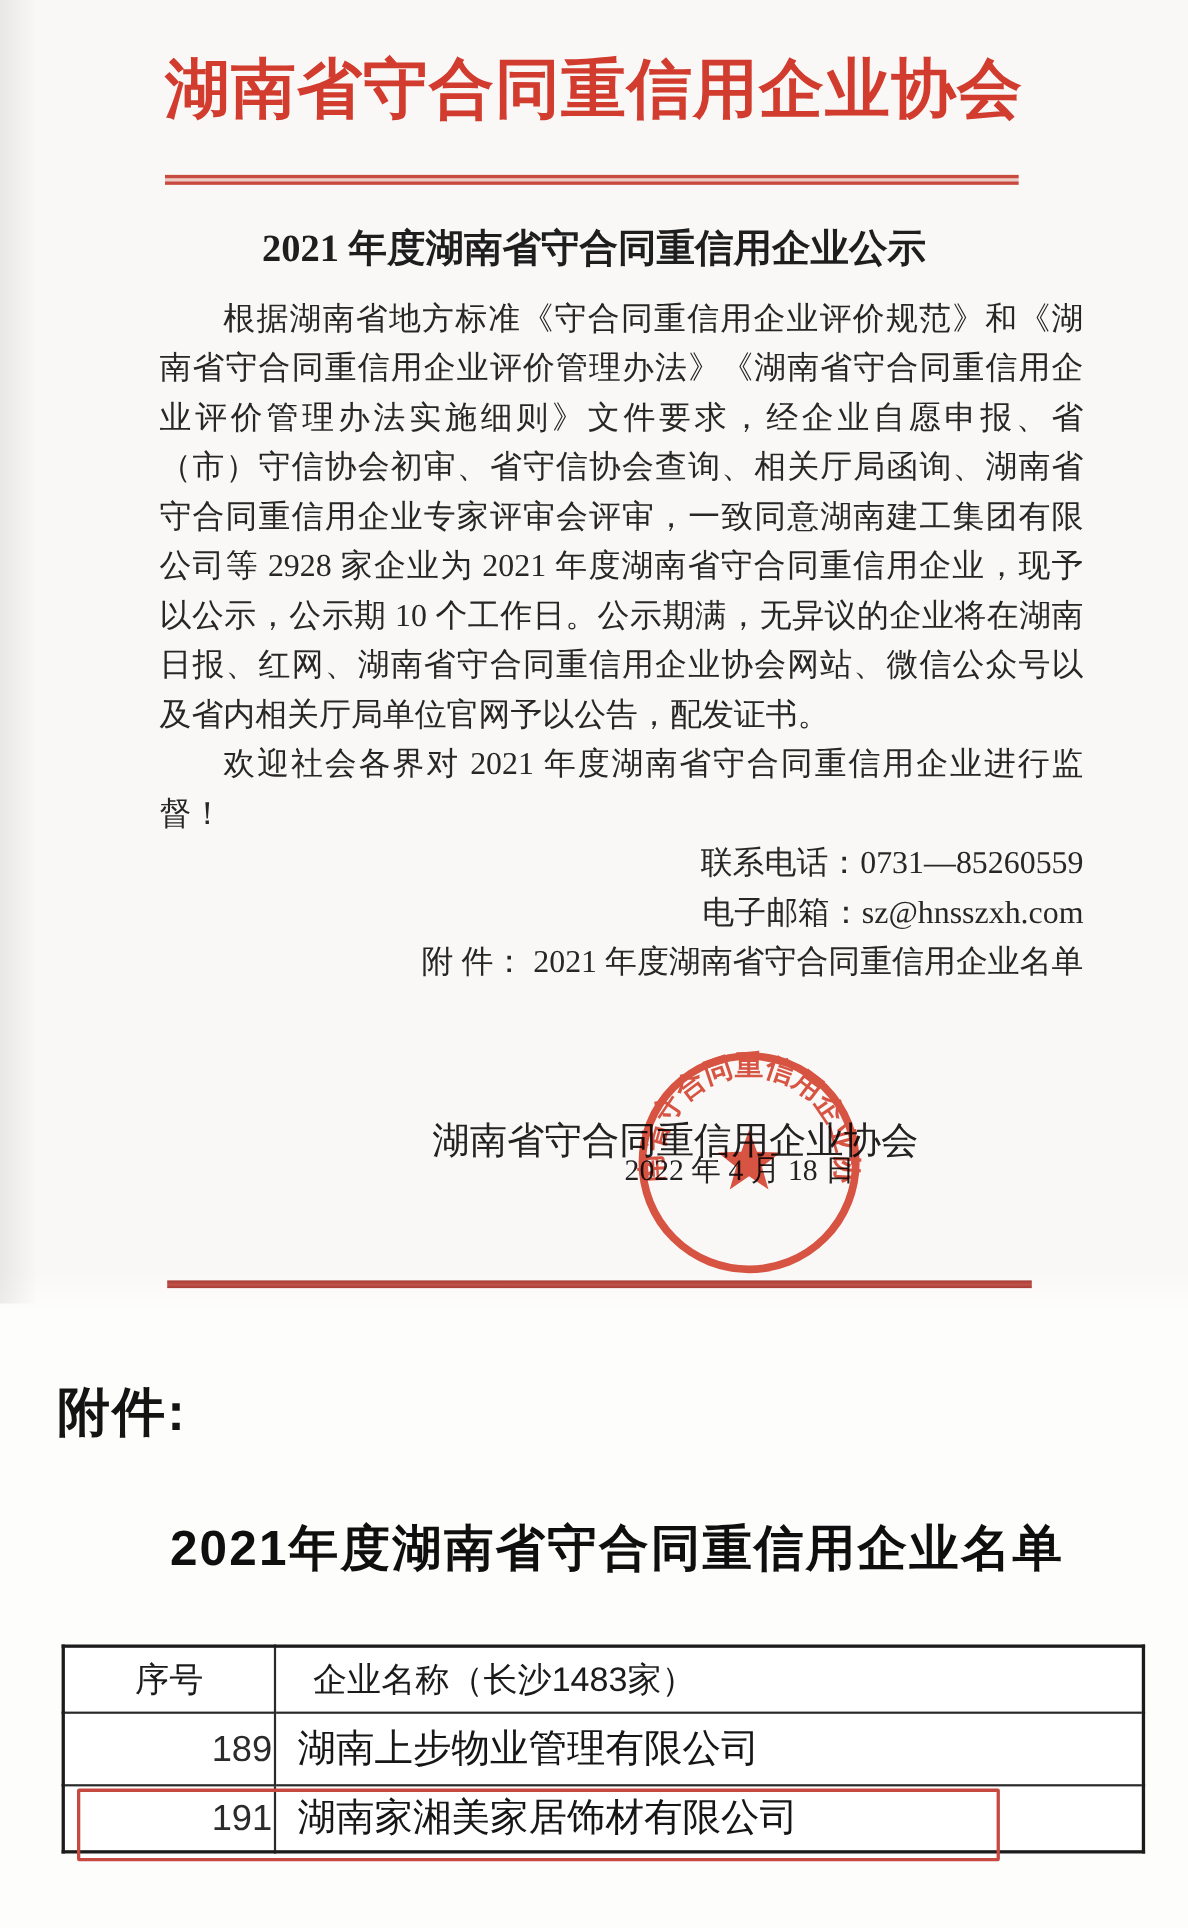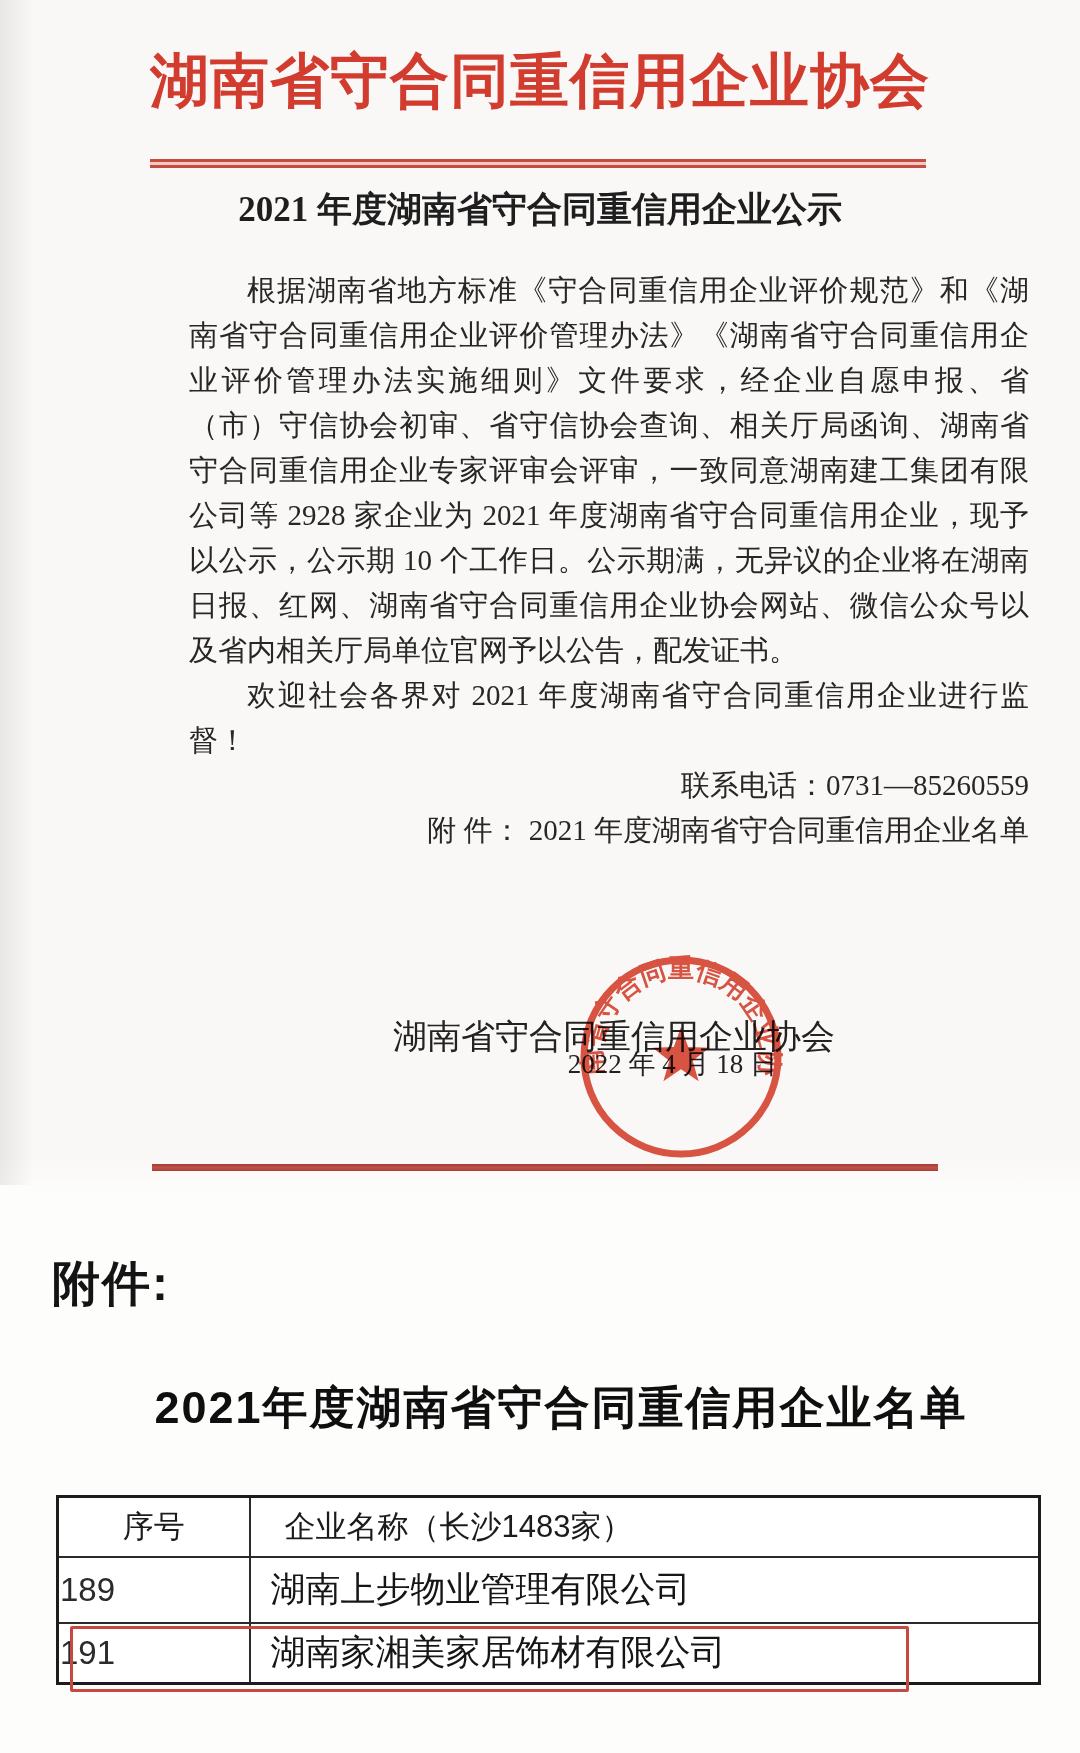--- a/index.html
+++ b/index.html
@@ -12,26 +12,26 @@
     background:linear-gradient(to right,rgba(110,110,110,.12),rgba(110,110,110,0));}
   .org-title{
     position:absolute;top:42px;left:0;width:100%;margin:0;text-align:center;
     font-size:59px;font-weight:bold;color:#d23c2e;letter-spacing:1px;white-space:nowrap;
   }
   .red-rule{
     position:absolute;left:150px;top:159px;width:776px;height:9px;box-sizing:border-box;
     border-top:3px solid #c94a3f;border-bottom:3px solid #c94a3f;background:#eccbc5;
   }
   .notice-title{
-    position:absolute;top:186px;left:0;width:100%;margin:0;text-align:center;
+    position:absolute;top:202px;left:0;width:100%;margin:0;text-align:center;
     font-size:35px;font-weight:600;color:#1e1e1e;white-space:nowrap;
   }
   .body-text{
     position:absolute;left:145px;top:268px;width:840px;
-    font-size:29px;line-height:45px;text-align:justify;color:#272727;margin-left:44px;
+    font-size:29px;line-height:45px;text-align:justify;color:#272727;
   }
   .body-text p{margin:0;text-indent:2em;}
   .body-text p.contact{text-align:right;}
   .sig-org{position:absolute;top:1014px;right:245px;font-size:34px;color:#222;white-space:nowrap;}
   .sig-date{position:absolute;top:1046px;right:303px;font-size:27px;color:#222;white-space:nowrap;}
   .stamp{position:absolute;left:566px;top:942px;width:230px;height:230px;
     opacity:.9;mix-blend-mode:multiply;}
   .red-divider{position:absolute;left:152px;top:1164px;width:786px;height:7px;
     background:linear-gradient(#a63c35,#c05249 55%,#a63c35);}
   .attach-label{position:absolute;left:52px;top:1252px;font-size:48px;font-weight:bold;
@@ -42,21 +42,21 @@
   table.enterprise{
     position:absolute;left:56px;top:1495px;width:985px;table-layout:fixed;
     border-collapse:collapse;font-family:"Liberation Sans","DejaVu Sans",sans-serif;
     background:#fff;
   }
   table.enterprise col.c1{width:192px;}
   table.enterprise th,table.enterprise td{border:2px solid #2a2a2a;box-sizing:border-box;}
   table.enterprise{border:3px solid #1c1c1c;}
   table.enterprise th{font-size:31px;font-weight:500;color:#1b1b1b;height:60px;}
   table.enterprise th.h-name{text-align:left;padding-left:34px;}
-  table.enterprise td.c-no{font-size:33px;text-align:left;color:#2b2b2b;}
+  table.enterprise td.c-no{font-size:33px;text-align:right;color:#2b2b2b;}
   table.enterprise td.c-name{font-size:35px;padding-left:20px;color:#161616;}
   table.enterprise tbody tr:nth-child(1) td{height:66px;}
   table.enterprise tbody tr:nth-child(2) td{height:61px;}
   table.enterprise tbody tr:nth-child(3) td{height:55px;}
   .highlight-box{
     position:absolute;left:70px;top:1626px;width:833px;height:60px;
     border:3px solid #c74840;border-radius:2px;pointer-events:none;z-index:5;
   }
 </style>
 </head>
@@ -66,20 +66,21 @@
   <div class="scan-edge"></div>
 
   <h1 class="org-title">湖南省守合同重信用企业协会</h1>
   <div class="red-rule"></div>
   <h2 class="notice-title">2021 年度湖南省守合同重信用企业公示</h2>
 
   <div class="body-text">
     <p>根据湖南省地方标准《守合同重信用企业评价规范》和《湖南省守合同重信用企业评价管理办法》《湖南省守合同重信用企业评价管理办法实施细则》文件要求，经企业自愿申报、省（市）守信协会初审、省守信协会查询、相关厅局函询、湖南省守合同重信用企业专家评审会评审，一致同意湖南建工集团有限公司等 2928 家企业为 2021 年度湖南省守合同重信用企业，现予以公示，公示期 10 个工作日。公示期满，无异议的企业将在湖南日报、红网、湖南省守合同重信用企业协会网站、微信公众号以及省内相关厅局单位官网予以公告，配发证书。</p>
     <p>欢迎社会各界对 2021 年度湖南省守合同重信用企业进行监督！</p>
     <p class="contact">联系电话：0731—85260559</p>
+    <p class="contact">电子邮箱：sz@hnsszxh.com</p>
     <p class="contact">附 件： 2021 年度湖南省守合同重信用企业名单</p>
   </div>
 
   <div class="sig-org">湖南省守合同重信用企业协会</div>
   <div class="sig-date">2022 年 4 月 18 日</div>
 
   <svg class="stamp" viewBox="0 0 230 230" aria-hidden="true">
     <circle cx="115" cy="115" r="97" fill="none" stroke="#d8422f" stroke-width="7"></circle>
     <polygon fill="#d8422f" points="115,85 122.2,105.1 143.5,105.7 126.7,118.8 132.6,139.3 115,127.3 97.4,139.3 103.3,118.8 86.5,105.7 107.8,105.1"></polygon>
     <defs>

